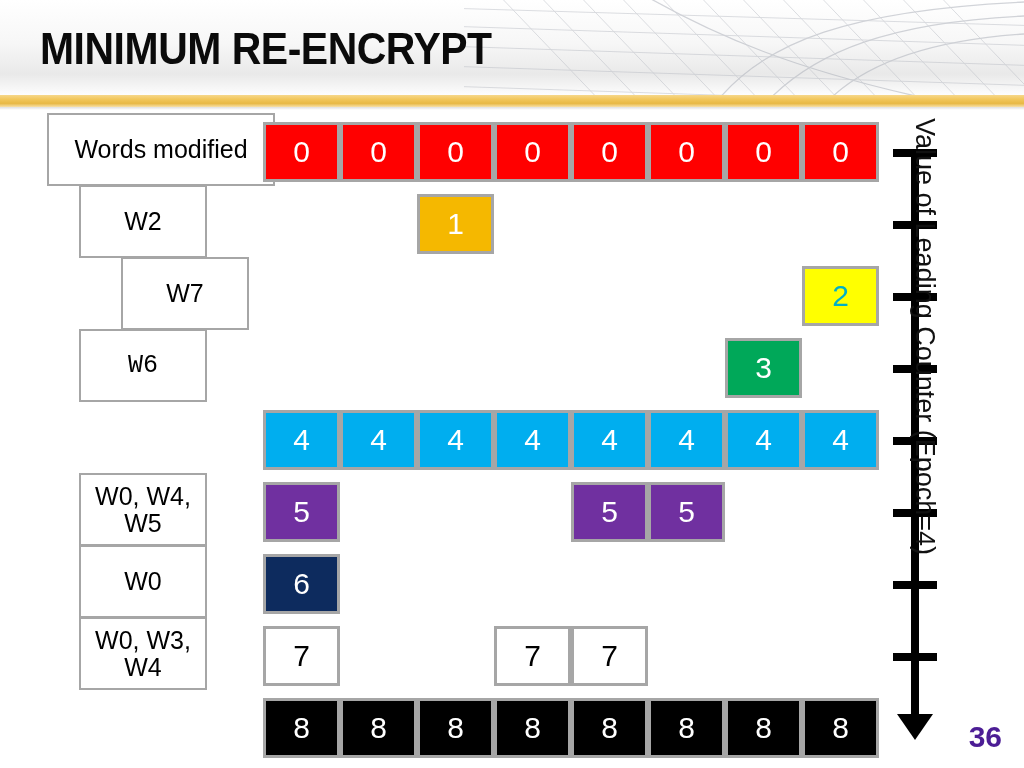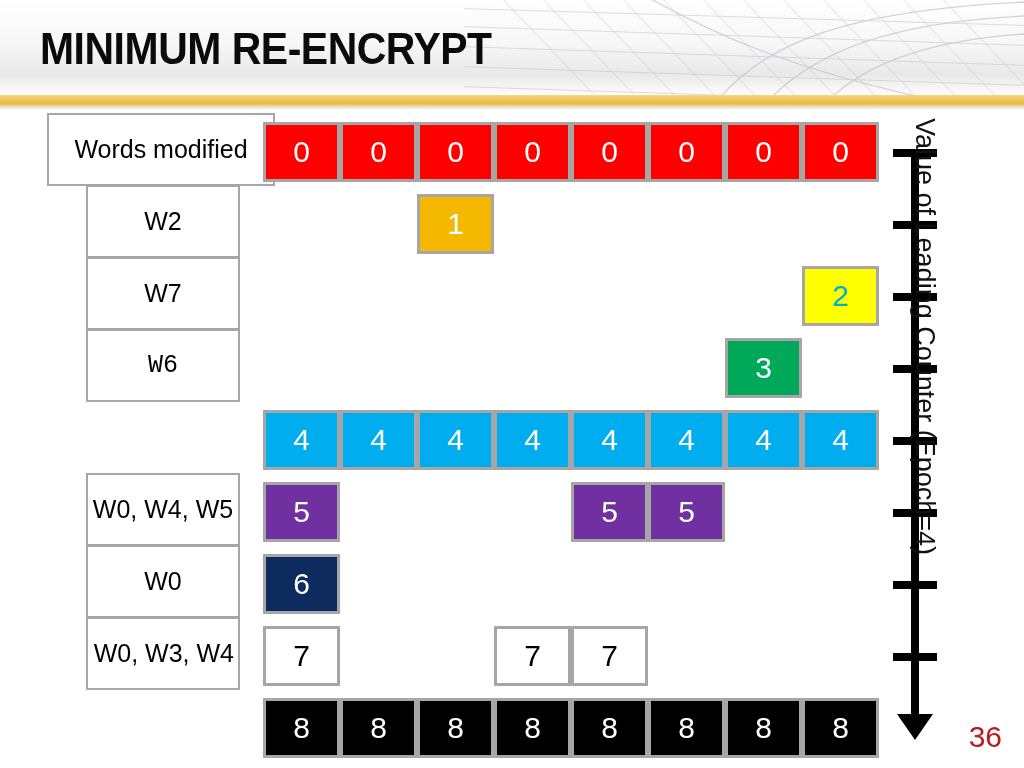--- a/index.html
+++ b/index.html
@@ -39,21 +39,21 @@
     border:2px solid #a6a6a6;
     box-sizing:border-box;
     display:flex;align-items:center;justify-content:center;
     text-align:center;
     color:#000;
     font-size:25px;
     line-height:1.08;
     padding:0 4px;
   }
   .label-box.wide{left:47px;width:228px;}
-  .label-box.narrow{left:86px;width:154px;}
+  .label-box.narrow{left:79px;width:128px;}
 
   
   #grid{position:absolute;left:263px;top:122px;width:616px;height:638px;}
   .cell{
     position:absolute;
     box-sizing:border-box;
     border:3px solid #a6a6a6;
     display:flex;align-items:center;justify-content:center;
     font-size:30px;
     width:77px;height:60px;
@@ -73,21 +73,21 @@
   #axis-label{
     position:absolute;left:940px;top:118px;
     width:600px;height:40px;
     transform:rotate(90deg);
     transform-origin:left top;
     font-size:27px;color:#111;
     white-space:nowrap;
   }
   #slide-number{
     position:absolute;right:22px;bottom:14px;
-    font-size:30px;font-weight:normal;color:#b91c1c;
+    font-size:30px;font-weight:bold;color:#4c1d95;
   }
 </style>
 </head>
 <body>
 
 <div id="title-bar">
   <svg id="title-deco" viewBox="0 0 560 95" preserveAspectRatio="none">
     <g stroke="#b9bcc4" stroke-width="0.9" fill="none">
       <path d="M30 -10 L140 105"></path>
         <path d="M70 -10 L180 105"></path>
@@ -119,21 +119,21 @@
 <div id="gold-band"></div>
 <div id="gold-shadow"></div>
 
 <div id="left-labels">
     <div class="label-box wide" style="top: 113px; height: 73px;">
       <span>Words modified</span>
     </div>
     <div class="label-box narrow" style="top: 185px; height: 73px;">
       <span>W2</span>
     </div>
-    <div class="label-box narrow" style="top: 257px; height: 73px;">
+    <div class="label-box narrow" style="top: 257px; height: 73px; margin-left: 42px;">
       <span>W7</span>
     </div>
     <div class="label-box narrow" style="top: 329px; height: 73px; font-family: Liberation Mono, monospace;">
       <span>W6</span>
     </div>
     <div class="label-box narrow" style="top: 473px; height: 73px;">
       <span>W0, W4, W5</span>
     </div>
     <div class="label-box narrow" style="top: 545px; height: 73px;">
       <span>W0</span>

